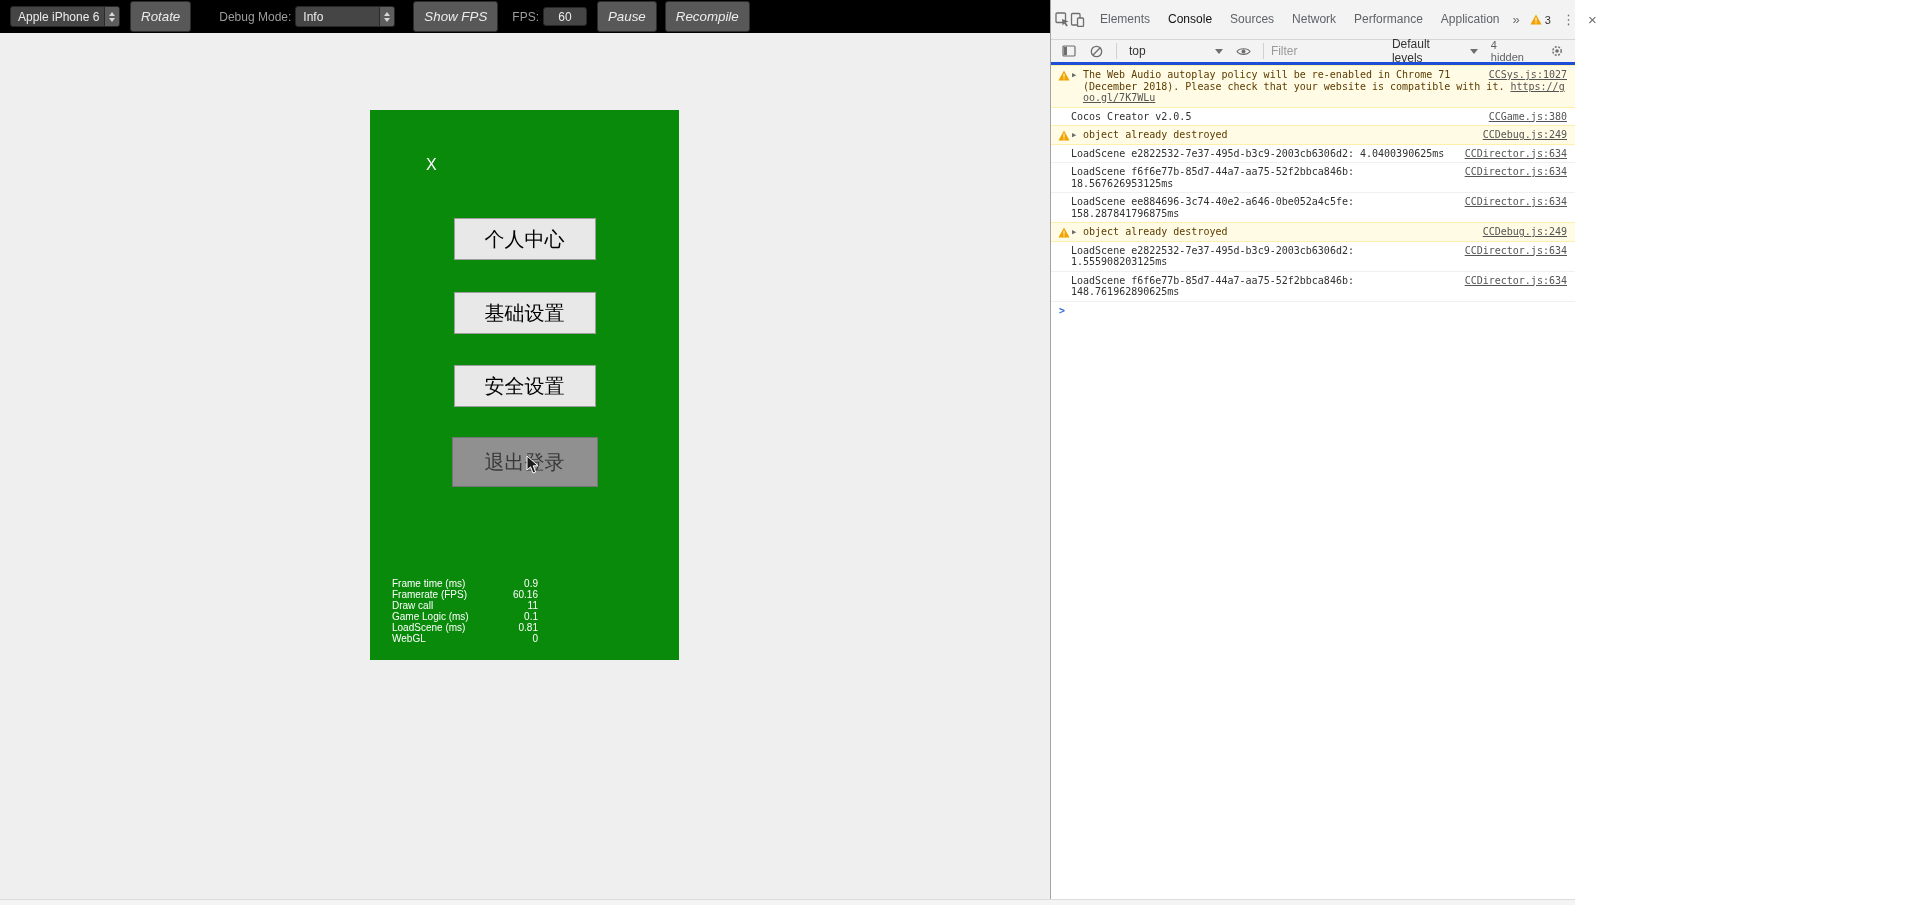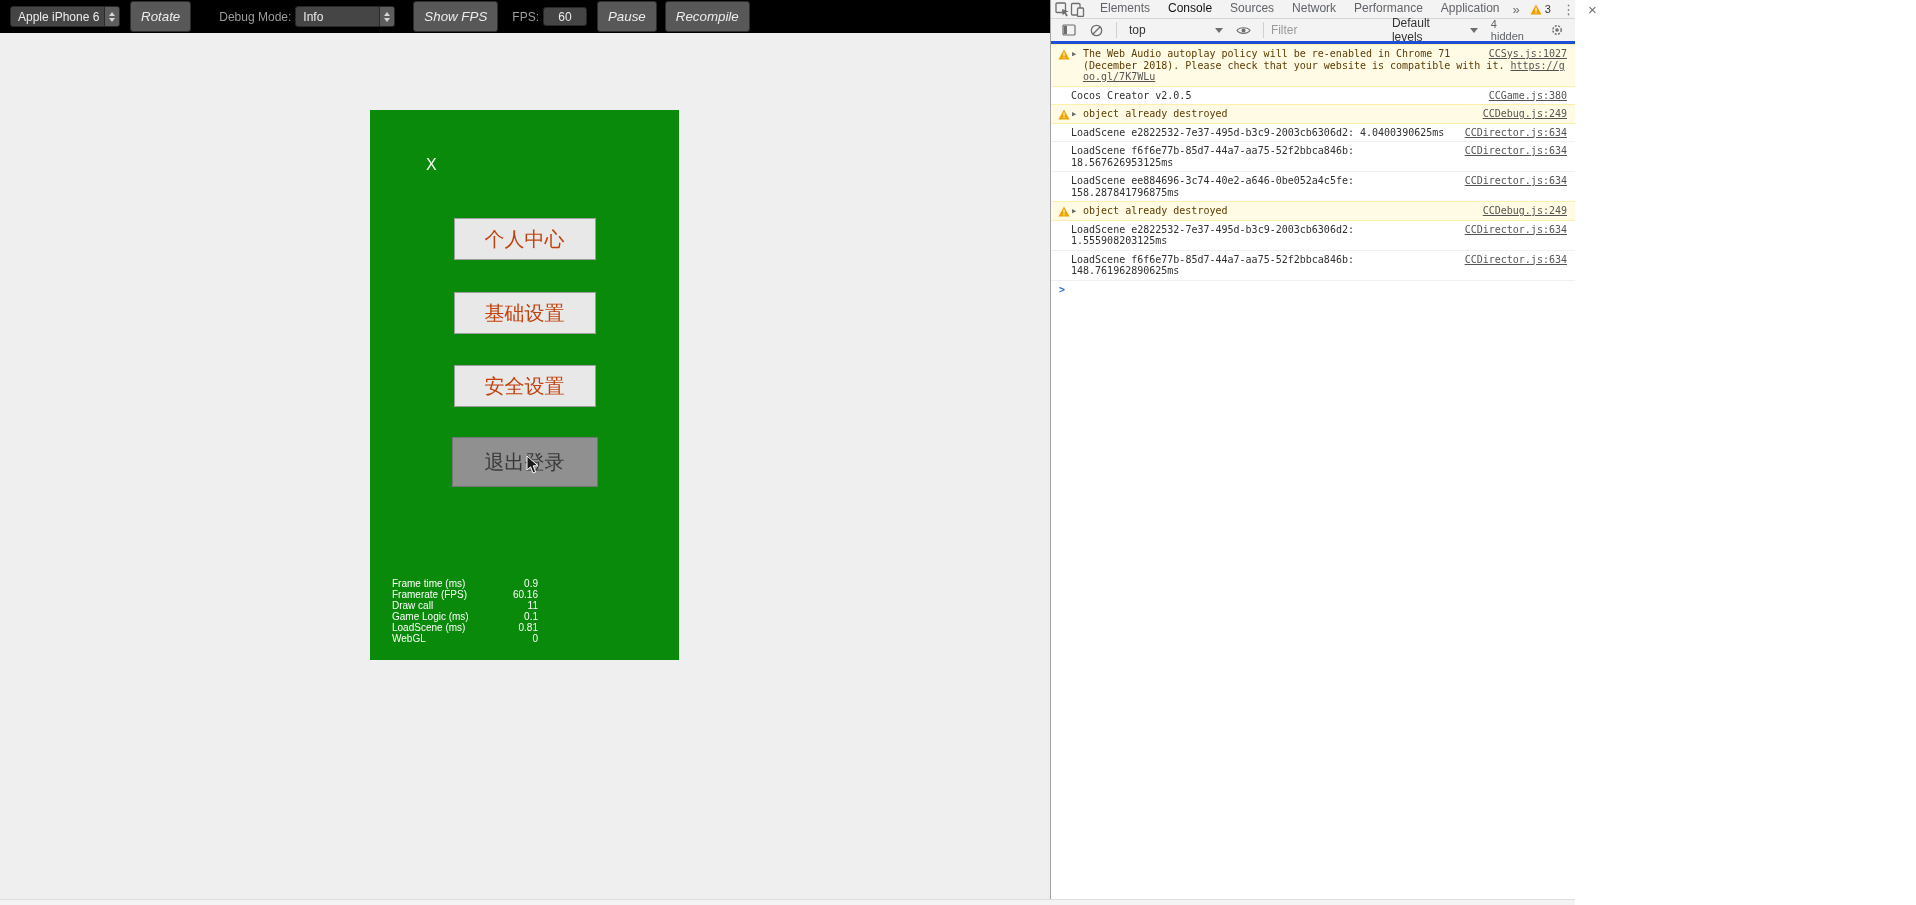--- a/index.html
+++ b/index.html
@@ -18,35 +18,35 @@
   .tb-button { height:31px; display:flex; align-items:center; padding:4px 10px; background:#585858; border:1px solid #2c2c2c; border-radius:3px; color:#ececec; cursor:default;font-style:italic; }
   .tb-label { color:#9d9d9d; }
   .tb-input { width:44px; height:19px; background:#454545; border:1px solid #272727; border-radius:3px; color:#ececec; font:12px "Liberation Sans",sans-serif; text-align:center; }
   .w110 { width:110px; } .w100 { width:100px; }
   .ml8 { margin-left:8px; } .ml10 { margin-left:10px; } .ml12 { margin-left:28px; } .ml14 { margin-left:14px; } .ml18 { margin-left:18px; } .ml4 { margin-left:4px; }
 
   
   .game-canvas { position:absolute; left:370px; top:110px; width:309px; height:550px; background:#0a8a0a; }
   .game-close { position:absolute; left:56px; top:46px; color:#ffffff; font-size:16px; cursor:default; }
   .game-menu { position:absolute; left:0; top:0; width:100%; }
-  .game-btn { position:absolute; left:50%; transform:translateX(-50%); width:142px; height:42px; background:#e8e8e8; border:1px solid #9e9e9e; color:#c2410c; font-size:20px; display:flex; align-items:center; justify-content:center; cursor:default; }
+  .game-btn { position:absolute; left:50%; transform:translateX(-50%); width:142px; height:42px; background:#e8e8e8; border:1px solid #9e9e9e; color:#000000; font-size:20px; display:flex; align-items:center; justify-content:center; cursor:default; }
   .game-btn:nth-child(1) { top:108px; }
   .game-btn:nth-child(2) { top:182px; }
   .game-btn:nth-child(3) { top:255px; }
   .game-btn:nth-child(4) { top:327px; width:146px; height:50px; }
   .game-btn.pressed { background:#909090; border-color:#757575; color:#383838; }
 
   .profiler { position:absolute; left:7px; top:468px; width:146px; color:#ffffff; font-size:10px; line-height:11px;margin-left:15px; }
   .prof-row { display:flex; justify-content:space-between; }
 
   .cursor-svg { position:absolute; left:526px; top:455px; z-index:50; }
 
   
   .devtools { position:absolute; left:1050px; top:0; width:525px; height:905px; background:#ffffff; border-left:1px solid #a3a3a3; font-size:12px; color:#333; }
-  .dt-tabbar { height:19px; background:#f3f3f3; border-bottom:1px solid #d5d5d5; display:flex; align-items:center; padding:0 4px; }
+  .dt-tabbar { height:40px; background:#f3f3f3; border-bottom:1px solid #d5d5d5; display:flex; align-items:center; padding:0 4px; }
   .dt-icon { display:flex; align-items:center; justify-content:center; width:24px; height:24px; color:#6e6e6e; }
   .vsep { width:1px; height:16px; background:#d0d0d0; margin:0 3px; }
   .dt-tab { padding:0 9px; height:26px; line-height:25px; color:#5f6368; white-space:nowrap; }
   .dt-tab.selected { color:#111111; }
   .tab-right { margin-left:auto; display:flex; align-items:center; gap:2px; }
   .chevrons { color:#6e6e6e; font-size:13px; padding:0 4px; }
   .warn-badge { display:flex; align-items:center; gap:3px; padding:0 4px; color:#333; font-size:11px; }
   .kebab { color:#6e6e6e; font-size:13px; padding:0 5px; letter-spacing:0; }
   .dt-close { color:#6e6e6e; font-size:15px; padding:0 6px; }
 

